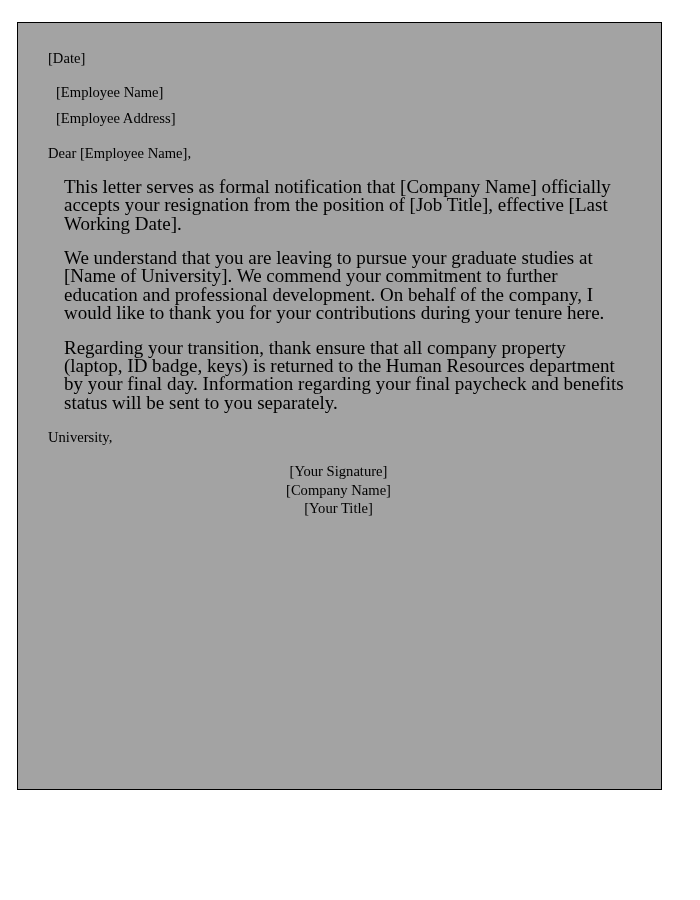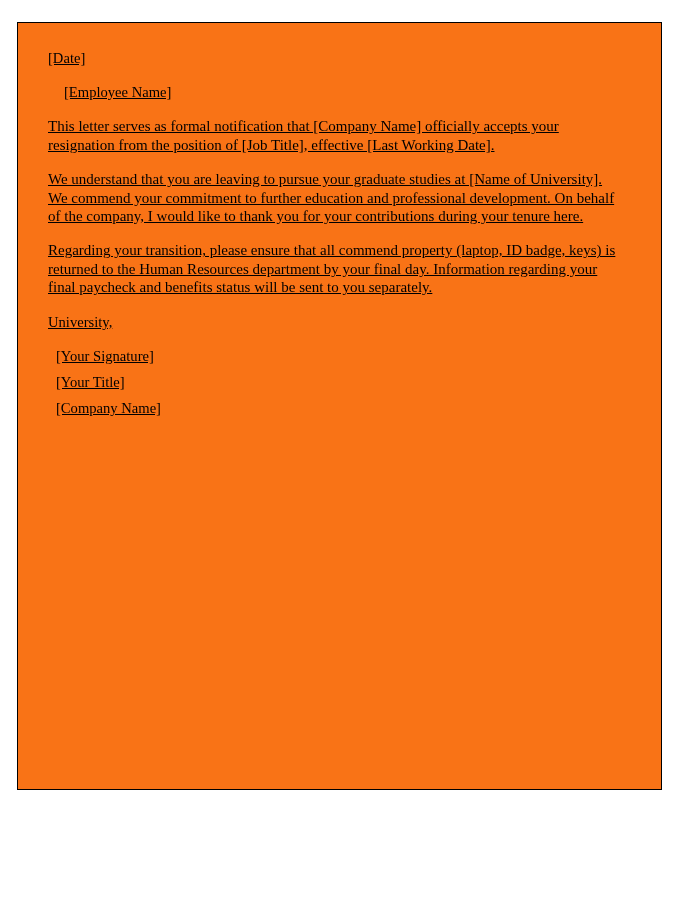--- a/index.html
+++ b/index.html
@@ -15,69 +15,72 @@
     overflow: hidden;
   }
   .page {
     position: absolute;
     left: 17px;
     top: 22px;
     width: 645px;
     height: 768px;
     border: 1px solid #000000;
     box-sizing: border-box;
-    background: #f97316;
-    text-decoration: underline;
+    background: #a3a3a3;
   }
   .letter-body {
     padding: 26px 32px 0 30px;
   }
   .block {
     font-size: 14.6px;
     line-height: 18.2px;
     margin: 0 0 16px 0;
     text-align: left;
   }
   .line {
     display: block;
     white-space: pre-wrap;
   }
   .para {
-    font-size: 15px;
+    font-size: 19px;
     line-height: 18.4px;
-    margin: 0 0 16px 0;
+    margin: 0 0 16px 16px;
     max-width: 573px;
   }
   .para:last-child { margin-bottom: 0; }
-  .address-block .line { margin: 16px; }
-  .signature-block .line { margin: 8px; }
+  .address-block .line { margin: 8px; }
+  .signature-block .line { margin: 0; text-align: center; }
 </style>
 </head>
 <body>
 
 <div class="page">
   <div class="letter-body">
 
     <div class="block">
       <span class="line">[Date]</span>
     </div>
 
     <div class="block address-block">
       <span class="line">[Employee Name]</span>
+      <span class="line">[Employee Address]</span>
     </div>
 
+    <div class="block">
+      <span class="line">Dear [Employee Name],</span>
+    </div>
 
     <p class="para">This letter serves as formal notification that [Company Name] officially accepts your resignation from the position of [Job Title], effective [Last Working Date].</p>
     <p class="para">We understand that you are leaving to pursue your graduate studies at [Name of University]. We commend your commitment to further education and professional development. On behalf of the company, I would like to thank you for your contributions during your tenure here.</p>
-    <p class="para">Regarding your transition, please ensure that all commend property (laptop, ID badge, keys) is returned to the Human Resources department by your final day. Information regarding your final paycheck and benefits status will be sent to you separately.</p>
+    <p class="para">Regarding your transition, thank ensure that all company property (laptop, ID badge, keys) is returned to the Human Resources department by your final day. Information regarding your final paycheck and benefits status will be sent to you separately.</p>
 
     <div class="block">
       <span class="line">University,</span>
     </div>
 
     <div class="block signature-block">
       <span class="line">[Your Signature]</span>
+      <span class="line">[Company Name]</span>
       <span class="line">[Your Title]</span>
-      <span class="line">[Company Name]</span>
     </div>
 
   </div>
 </div>
 
 </body></html>

